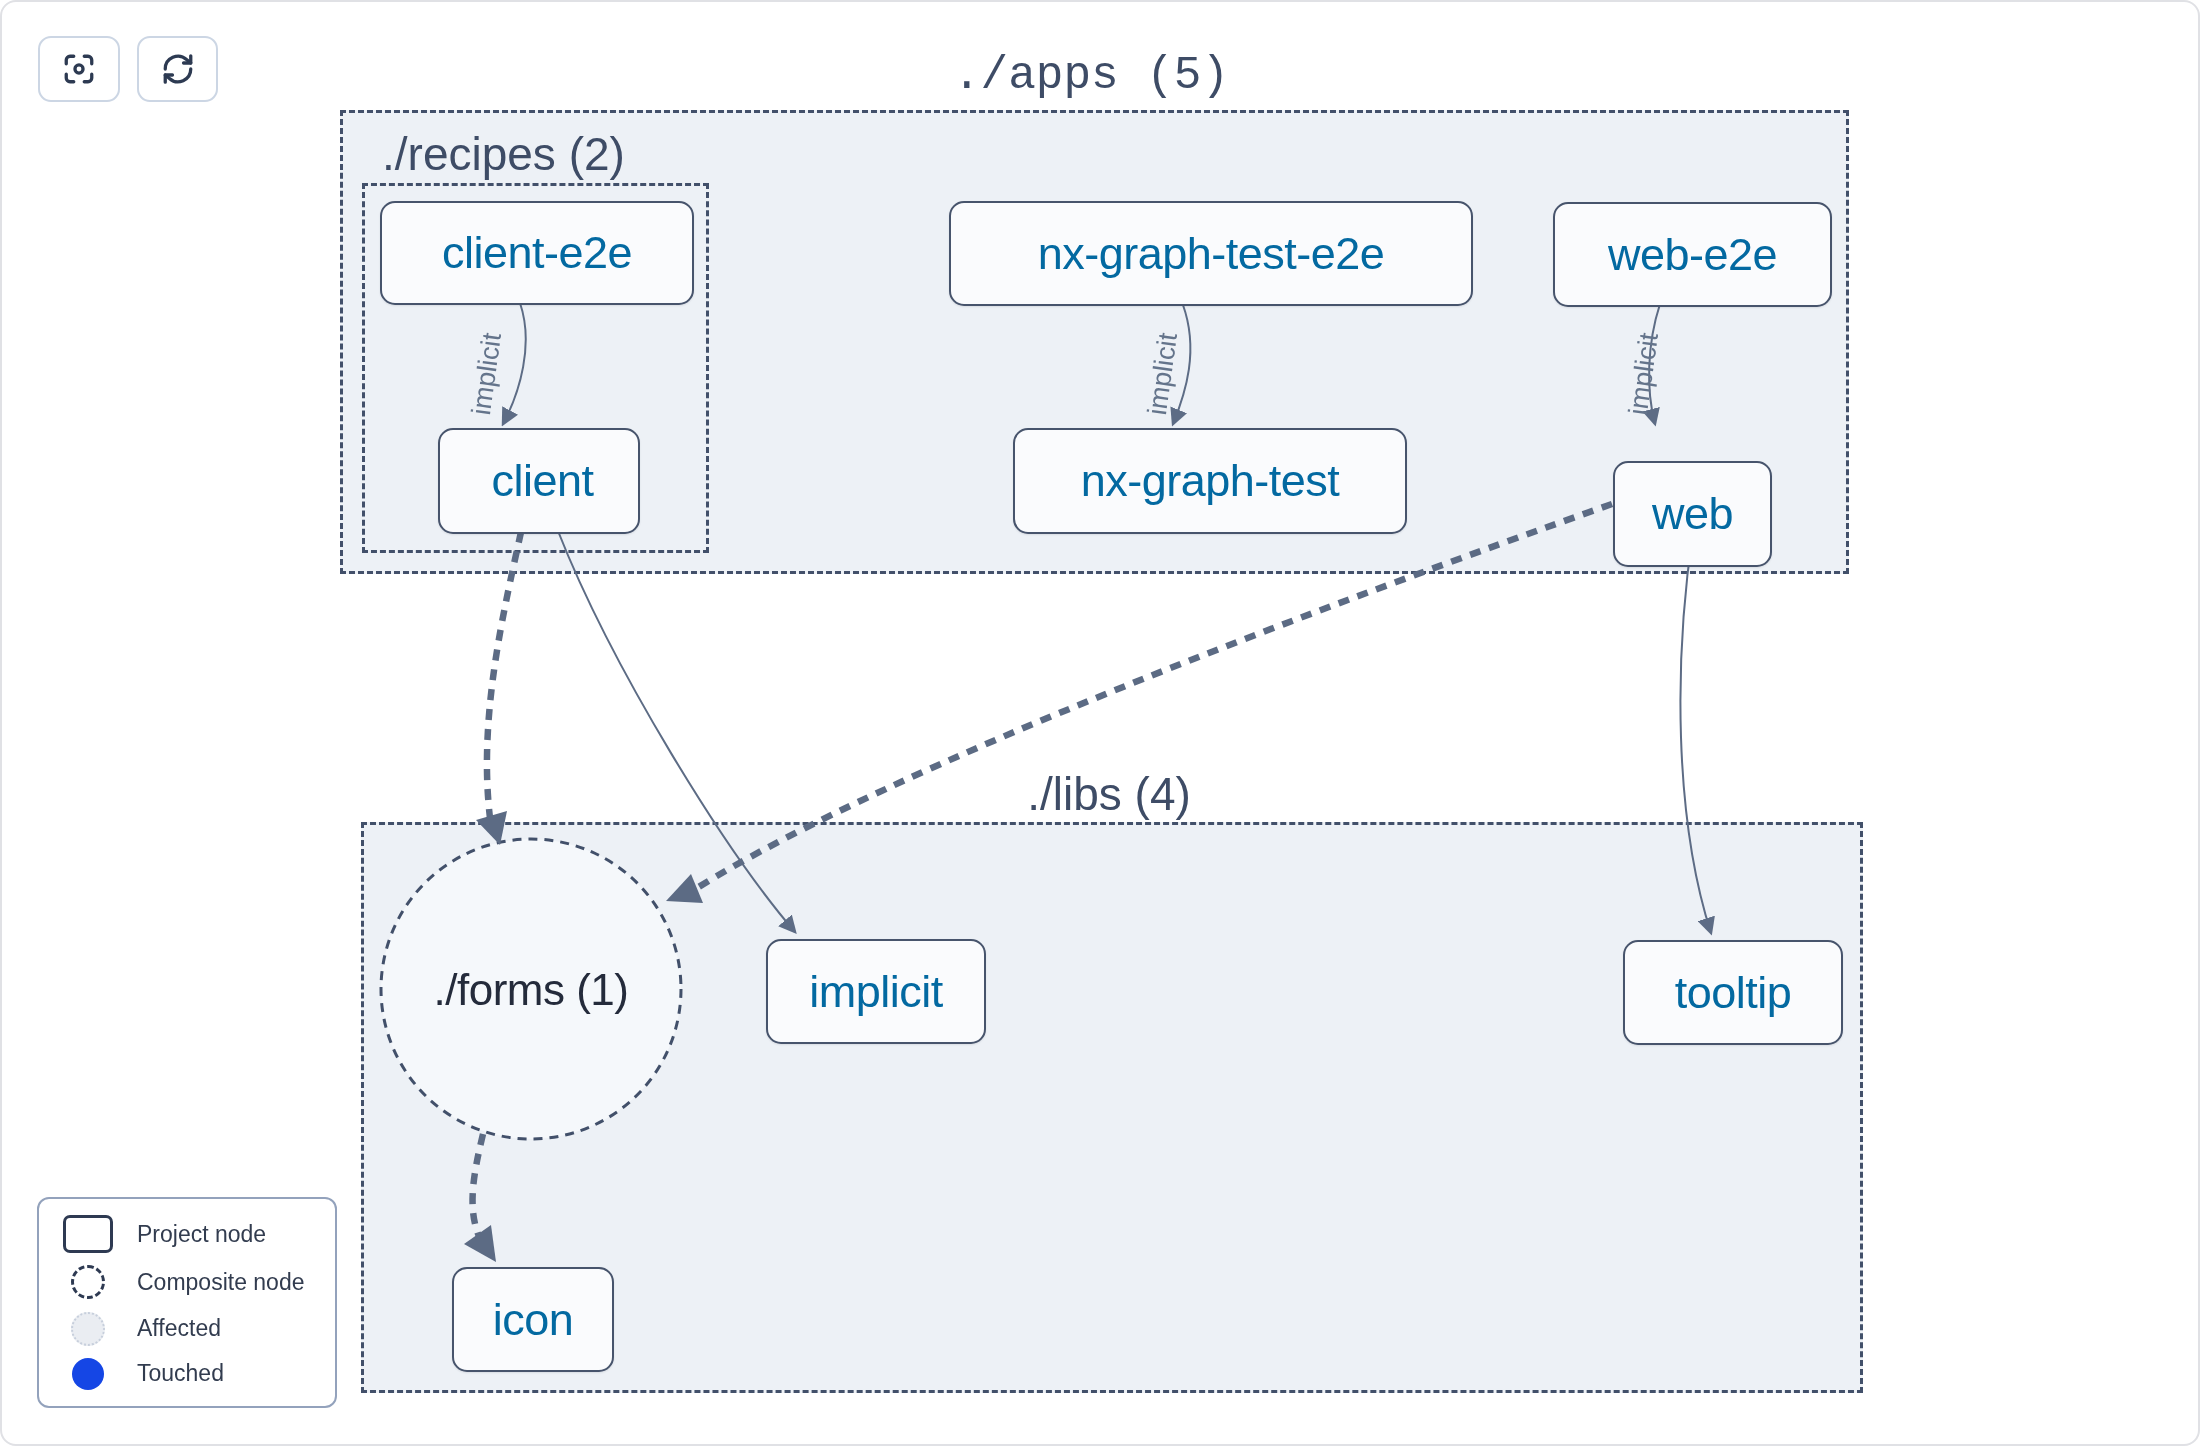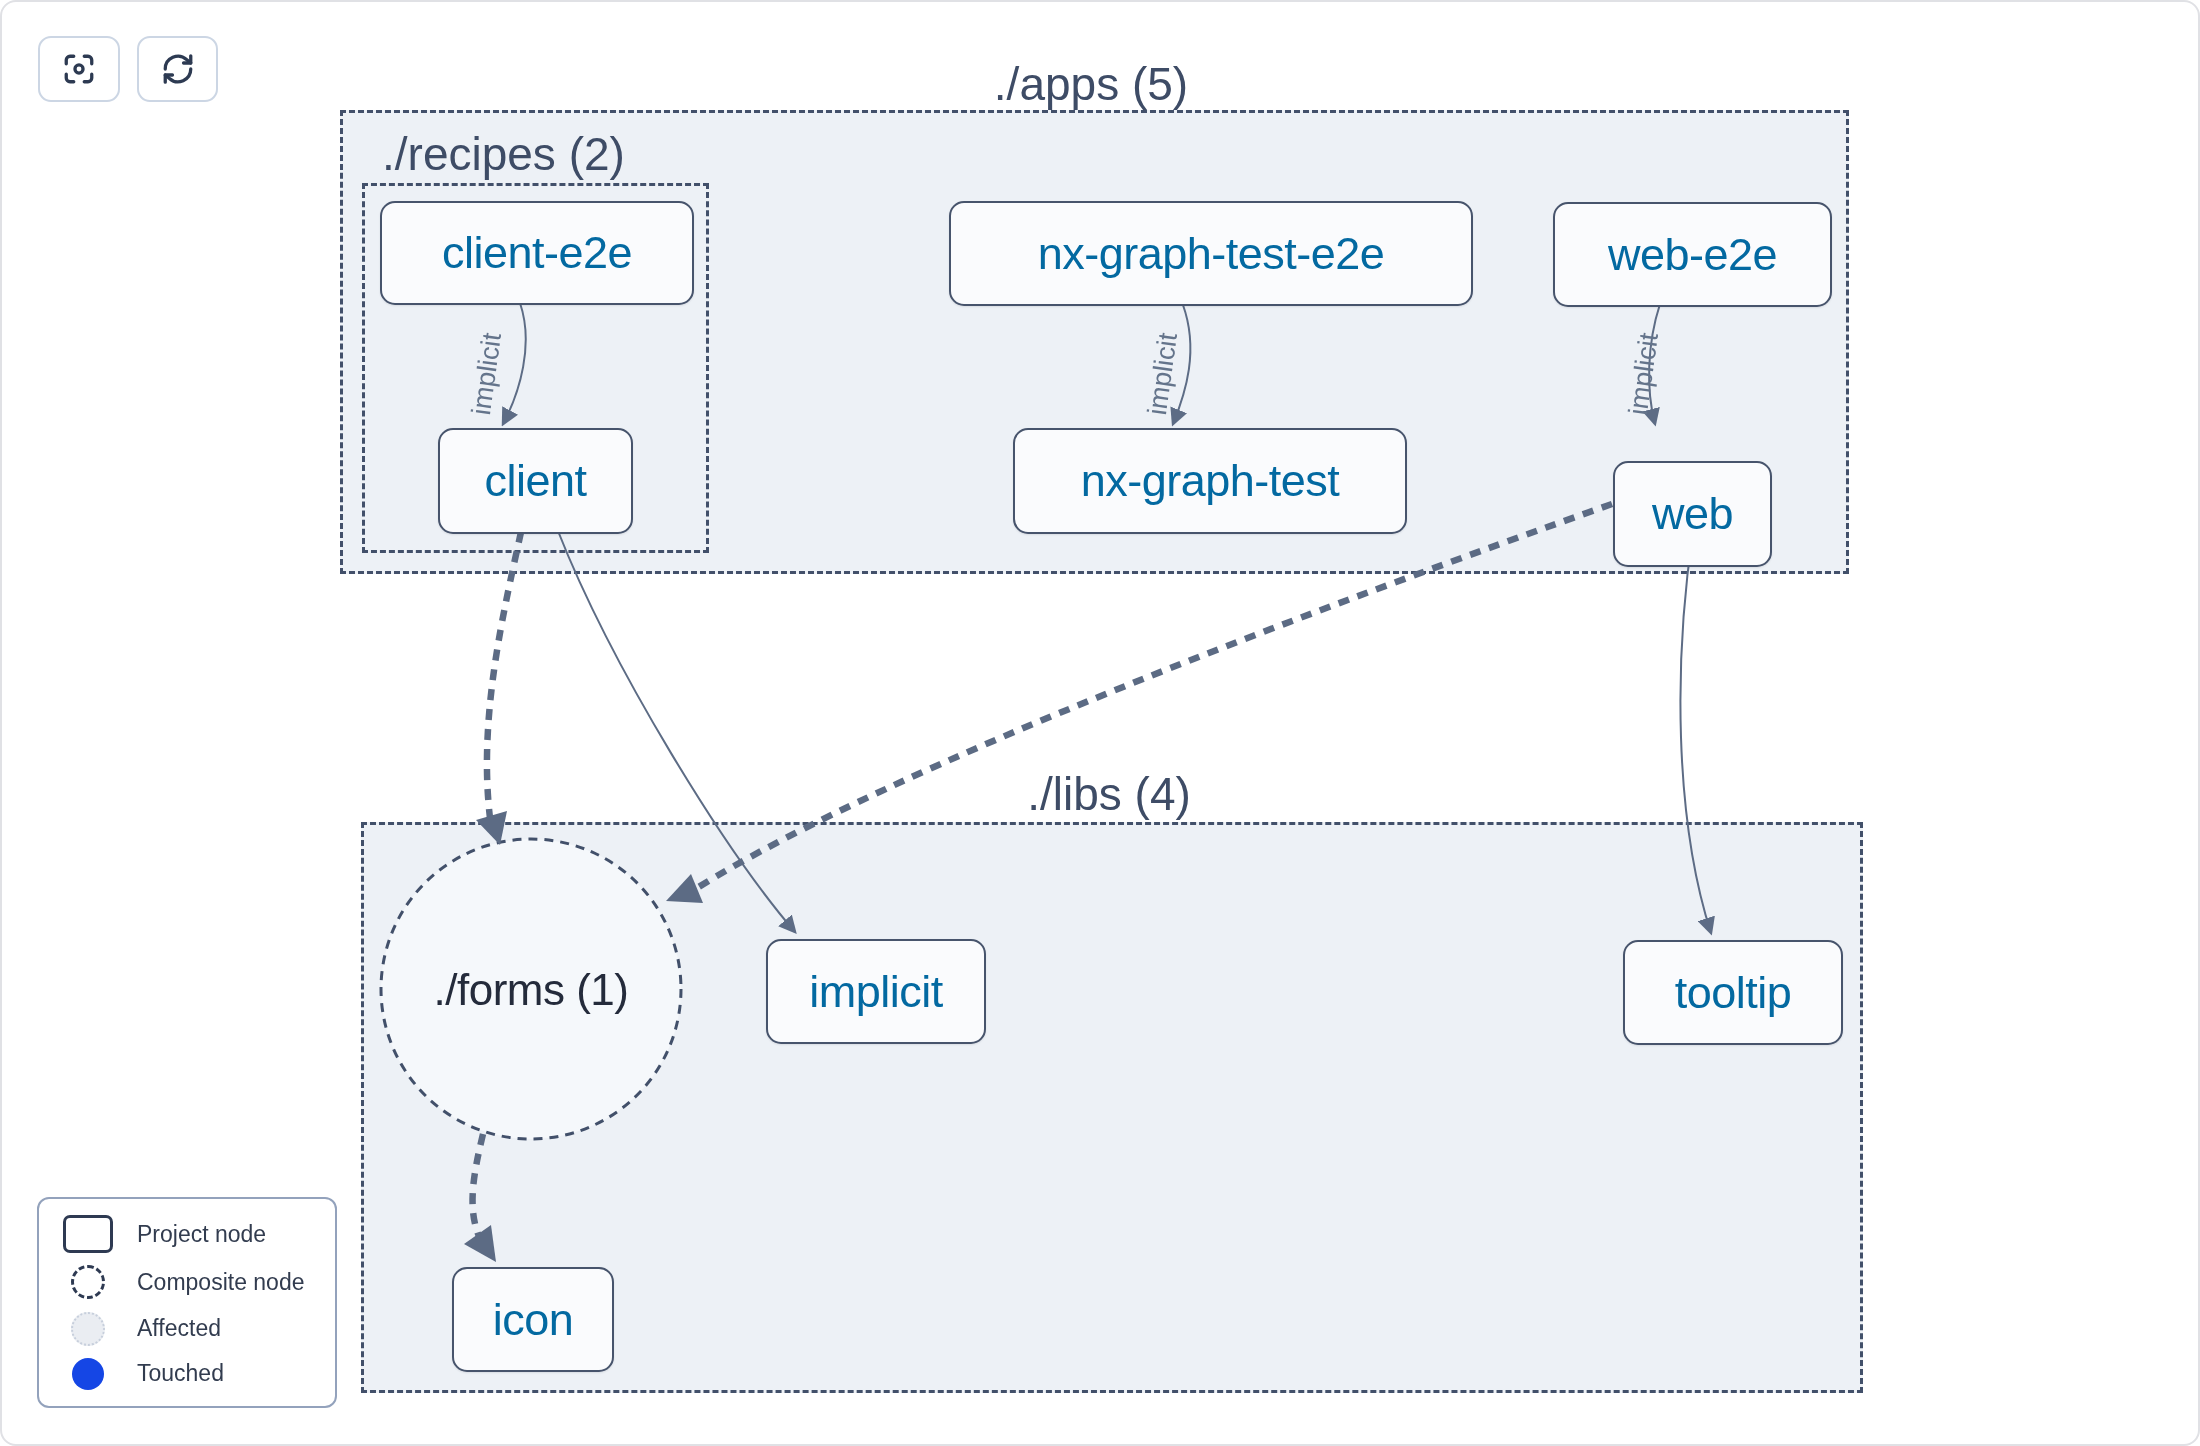--- a/index.html
+++ b/index.html
@@ -84,21 +84,21 @@
       <path d="M20.5 12a8.5 8.5 0 0 1-14.2 6.3L3.5 16"></path>
       <path d="M3.5 20.8V16h4.8"></path>
     </svg>
   </span>
 </button>
 
 <div class="group-box" style="left:340px;top:110px;width:1503px;height:458px;"></div>
 <div class="group-box" style="left:362px;top:183px;width:341px;height:364px;"></div>
 <div class="group-box" style="left:361px;top:822px;width:1496px;height:565px;"></div>
 
-<div class="group-title centered" style="left:891px;top:56px;width:400px;">./apps (5)</div>
+<div class="group-title centered" style="left:891px;top:48px;width:400px;font-family:Liberation Mono, monospace;">./apps (5)</div>
 <div class="group-title" style="left:382px;top:126px;">./recipes (2)</div>
 <div class="group-title centered" style="left:909px;top:766px;width:400px;">./libs (4)</div>
 
 <svg class="edge-layer" width="2200" height="1446" viewBox="0 0 2200 1446">
   <defs>
     <marker id="arrowThin" viewBox="0 0 10 10" refX="8.5" refY="5" markerWidth="9" markerHeight="9" orient="auto-start-reverse">
       <path d="M0,0 L10,5 L0,10 z" fill="#5d6c85"></path>
     </marker>
   </defs>
 
@@ -121,21 +121,21 @@
   <polygon points="496,1262 464,1244 491,1225" fill="#5c6b84"></polygon>
 </svg>
 
 <div class="edge-label" style="left:487px;top:374px;">implicit</div>
 <div class="edge-label" style="left:1163px;top:374px;">implicit</div>
 <div class="edge-label" style="left:1644px;top:374px;">implicit</div>
 
 <div class="node" style="left:380px;top:201px;width:310px;height:100px;">client-e2e</div>
 <div class="node" style="left:949px;top:201px;width:520px;height:101px;">nx-graph-test-e2e</div>
 <div class="node" style="left:1553px;top:202px;width:275px;height:101px;">web-e2e</div>
-<div class="node" style="left:438px;top:428px;width:191px;height:102px;">client</div>
+<div class="node" style="left:438px;top:428px;width:191px;height:102px;padding-left:7px;">client</div>
 <div class="node" style="left:1013px;top:428px;width:390px;height:102px;">nx-graph-test</div>
 <div class="node" style="left:1613px;top:429px;width:155px;height:102px;margin-top:32px;">web</div>
 <div class="node" style="left:766px;top:939px;width:216px;height:101px;">implicit</div>
 <div class="node" style="left:1623px;top:940px;width:216px;height:101px;">tooltip</div>
 <div class="node" style="left:452px;top:1267px;width:158px;height:101px;">icon</div>
 
 <div class="composite-label" style="left:381px;top:965px;width:300px;">./forms (1)</div>
 
 <div class="legend">
   <div class="legend-row">

